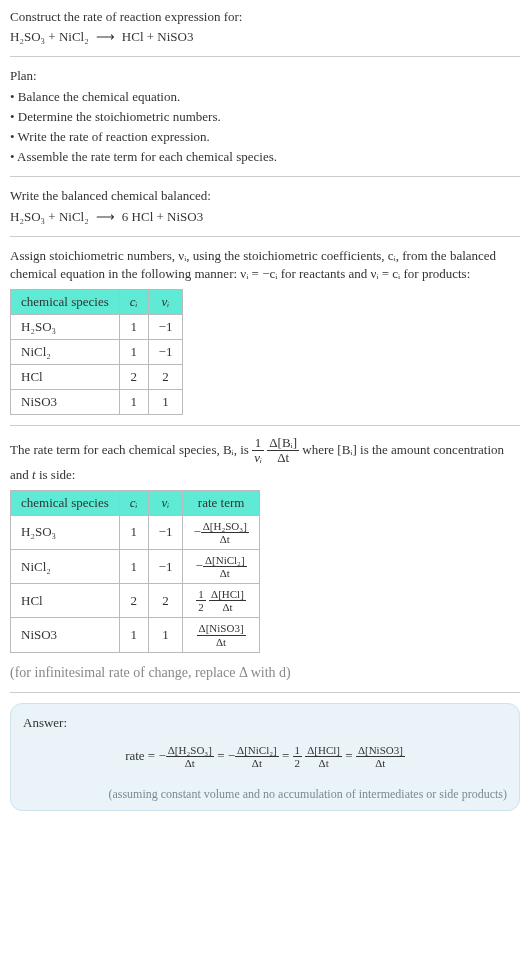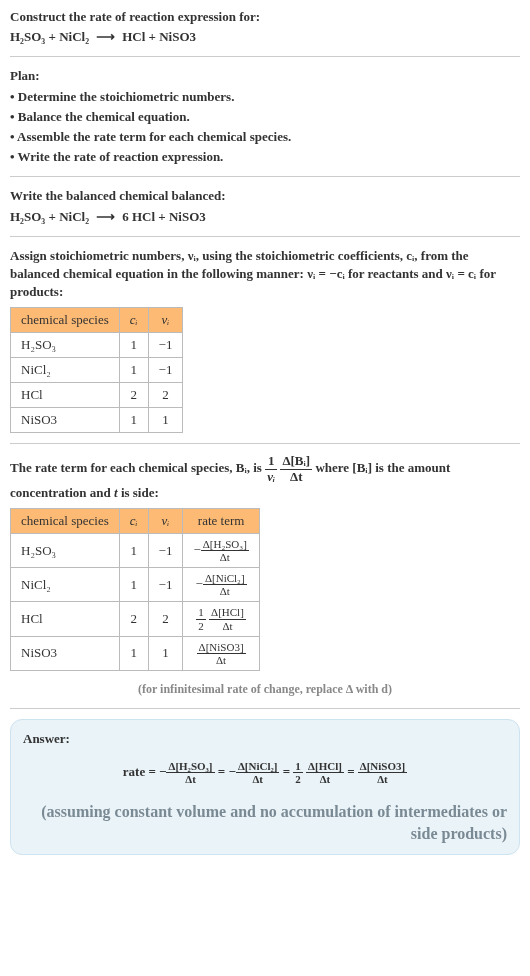--- a/index.html
+++ b/index.html
@@ -6,51 +6,50 @@
 body {
   width: 530px;
   font-family: Georgia, 'Times New Roman', serif;
   font-size: 13px;
   color: #333;
   background: #fff;
   padding: 8px 10px;
 }
 .section { margin-bottom: 8px; }
 hr { border: none; border-top: 1px solid #ccc; margin: 10px 0; }
-p { line-height: 1.4; margin-bottom: 2px; font-weight: bold; }
+p { line-height: 1.4; margin-bottom: 2px; }
 .equation { margin: 2px 0 8px 0; }
 table {
   border-collapse: collapse;
   margin: 6px 0;
 }
 th, td {
   border: 1px solid #bbb;
   padding: 4px 10px;
   text-align: center;
   font-weight: normal;
 }
-th { background: #fdba74; }
+th { background: #5eead4; }
 .left { text-align: left; }
 .caption {
-  font-size: 12px;
+  font-size: 14px;
   color: #888;
   margin-top: 10px;
-  text-align: center;
 }
 .answer-box {
   background: #eaf3f8;
   border: 1px solid #cde3ef;
   border-radius: 12px;
   padding: 10px 12px 6px 12px;
   margin-top: 6px;
 }
 .answer-label { margin-bottom: 4px; }
 .rate-line { text-align: center; margin: 12px 0; }
 .note {
-  font-size: 16px;
+  font-size: 12px;
   color: #7a8a94;
   text-align: right;
   margin-top: 16px;
 }
 .frac {
   display: inline-block;
   vertical-align: middle;
   text-align: center;
   font-size: 11px;
   line-height: 1.1;
@@ -73,24 +72,24 @@
     <span>H₂SO₃ + NiCl₂</span>
     <span class="arrow">⟶</span>
     <span>HCl + NiSO3</span>
   </p>
 </div>
 
 <hr>
 
 <div class="section">
   <p>Plan:</p>
+  <p class="bullet">Balance the chemical equation.</p>
   <p class="bullet">Determine the stoichiometric numbers.</p>
-  <p class="bullet">Balance the chemical equation.</p>
+  <p class="bullet">Write the rate of reaction expression.</p>
   <p class="bullet">Assemble the rate term for each chemical species.</p>
-  <p class="bullet">Write the rate of reaction expression.</p>
 </div>
 
 <hr>
 
 <div class="section">
   <p>Write the balanced chemical balanced:</p>
   <p class="equation">
     <span>H₂SO₃ + NiCl₂</span>
     <span class="arrow">⟶</span>
     <span>6 HCl + NiSO3</span>

